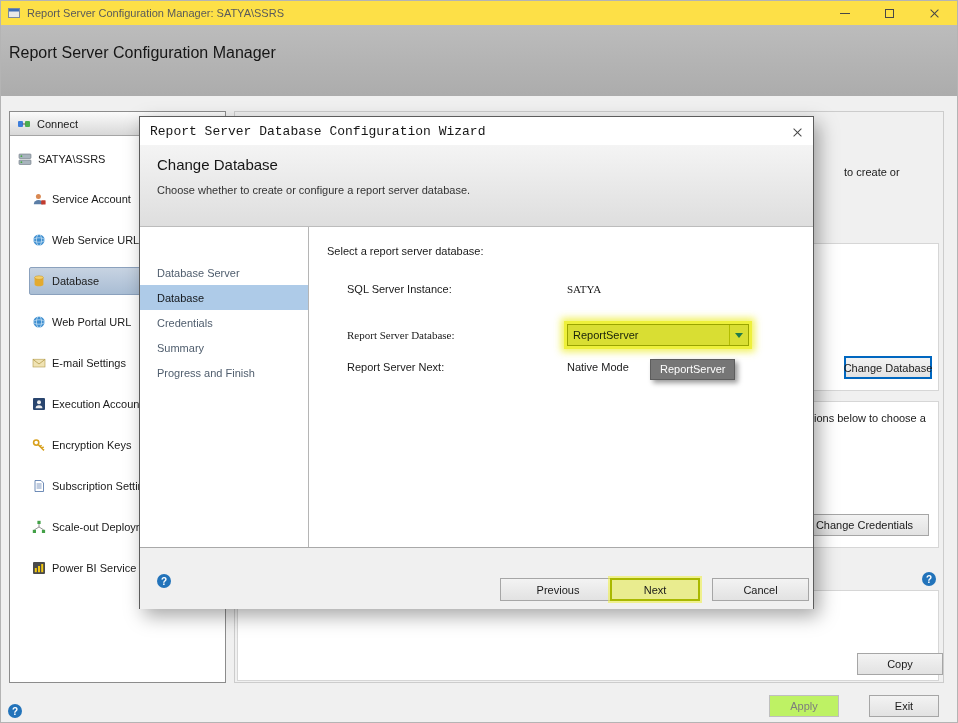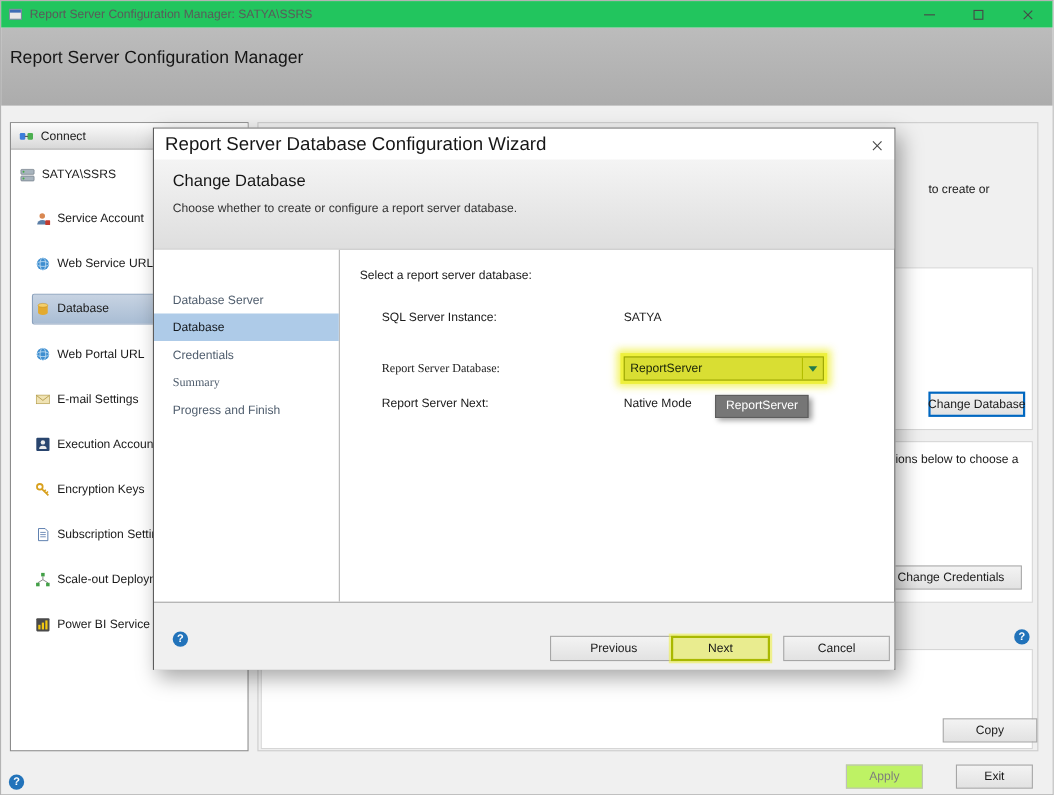--- a/index.html
+++ b/index.html
@@ -1,21 +1,21 @@
 <!DOCTYPE html>
 <html><head>
 <meta charset="utf-8">
 <style>
   * { margin:0; padding:0; box-sizing:border-box; }
   html,body { background:#ffffff; }
   body { font-family:"Liberation Sans", sans-serif; font-size:11px; color:#1a1a1a; }
   .app { position:relative; width:958px; height:723px; background:#f0f0f0; overflow:hidden; border:1px solid #b4b4b4; }
 
   
-  .titlebar { position:absolute; left:0; top:0; width:100%; height:24px; background:#22c55e; display:flex; align-items:center; z-index:5; }
+  .titlebar { position:absolute; left:0; top:0; width:100%; height:24px; background:#fde047; display:flex; align-items:center; z-index:5; }
   .app-icon { margin-left:7px; display:inline-flex; }
   .win-title { margin-left:7px; color:#5a5a5a; font-size:11px; }
   .win-controls { position:absolute; right:0; top:0; height:24px; display:flex; }
   .wc { width:45px; height:24px; display:flex; align-items:center; justify-content:center; }
   .min-bar { width:10px; height:1px; background:#474747; }
   .max-box { width:9px; height:9px; border:1px solid #474747; }
   .close-x { position:relative; width:11px; height:11px; }
   .close-x::before,.close-x::after { content:""; position:absolute; left:5px; top:0; width:1px; height:11px; background:#474747; }
   .close-x::before { transform:rotate(45deg); } .close-x::after { transform:rotate(-45deg); }
 
@@ -35,21 +35,21 @@
   .gbox { position:absolute; background:#ffffff; border:1px solid #d6d6d6; z-index:2; }
   .frag { position:absolute; z-index:3; color:#1a1a1a; white-space:nowrap; }
   .btn { position:absolute; height:23px; background:linear-gradient(#f3f3f3,#e2e2e2); border:1px solid #a6a6a6; display:flex; align-items:center; justify-content:center; font-size:11px; color:#1a1a1a; z-index:4; white-space:nowrap; }
   .btn-accent { border:2px solid #0067c0; }
   .btn-disabled { background:#bef264; border:1px solid #bfbfbf; color:#7d7d7d; }
   .help-circle { position:absolute; width:14px; height:14px; border-radius:50%; background:#2273ba; color:#ffffff; font-size:10px; font-weight:bold; display:flex; align-items:center; justify-content:center; z-index:4; }
 
   
   .dialog { position:absolute; left:138px; top:115px; width:675px; height:493px; background:#ffffff; border:1px solid #5c5c5c; box-shadow:5px 7px 18px rgba(0,0,0,0.35); z-index:40; }
   .dlg-titlebar { position:absolute; left:0; top:0; width:100%; height:28px; background:#ffffff; display:flex; align-items:center; }
-  .dlg-title { margin-left:10px; font-size:17px; color:#161616; }
+  .dlg-title { margin-left:10px; font-size:13px; color:#161616;font-family:Liberation Mono, monospace; }
   .dlg-close { position:absolute; right:8px; top:7px; width:16px; height:16px; display:flex; align-items:center; justify-content:center; }
   .dlg-header { position:absolute; left:0; top:28px; width:100%; height:82px; background:linear-gradient(#f4f4f4,#dedede); border-bottom:1px solid #bcbcbc; }
   .dlg-heading { position:absolute; left:17px; top:11px; font-size:15px; color:#161616; }
   .dlg-sub { position:absolute; left:17px; top:39px; font-size:11px; color:#333333; }
   .dlg-nav { position:absolute; left:0; top:110px; width:169px; height:320px; background:#ffffff; border-right:1px solid #b5b5b5; }
   .step { position:absolute; left:0; width:100%; height:25px; display:flex; align-items:center; padding-left:17px; color:#4f5d6d; }
   .step.selected { background:#aecbe8; color:#14181c; }
   .instruction { position:absolute; left:187px; top:128px; color:#1a1a1a; }
   .fld-label { position:absolute; left:207px; color:#1a1a1a; white-space:nowrap; }
   .fld-value { position:absolute; left:427px; color:#1a1a1a; white-space:nowrap; }
@@ -259,28 +259,28 @@
 
     <div class="dlg-header">
       <div class="dlg-heading">Change Database</div>
       <div class="dlg-sub">Choose whether to create or configure a report server database.</div>
     </div>
 
     <div class="dlg-nav">
       <div class="step" style="top:33px;">Database Server</div>
       <div class="step selected" style="top:58px;">Database</div>
       <div class="step" style="top:83px;">Credentials</div>
-      <div class="step" style="top:108px;font-family:Liberation Serif, serif;">Summary</div>
+      <div class="step" style="top:108px;">Summary</div>
       <div class="step" style="top:133px;">Progress and Finish</div>
     </div>
 
     <div class="instruction">Select a report server database:</div>
 
     <div class="fld-label" style="top:166px;">SQL Server Instance:</div>
-    <div class="fld-value" style="top:166px;">SATYA</div>
+    <div class="fld-value" style="top:166px;font-family:Liberation Serif, serif;">SATYA</div>
 
     <div class="fld-label" style="top:212px;font-family:Liberation Serif, serif;">Report Server Database:</div>
     <div class="combo-wrap">
       <div class="combo">
         <span class="combo-text">ReportServer</span>
         <span class="combo-btn">
             <span class="combo-arrow"></span>
           </span>
       </div>
     </div>

